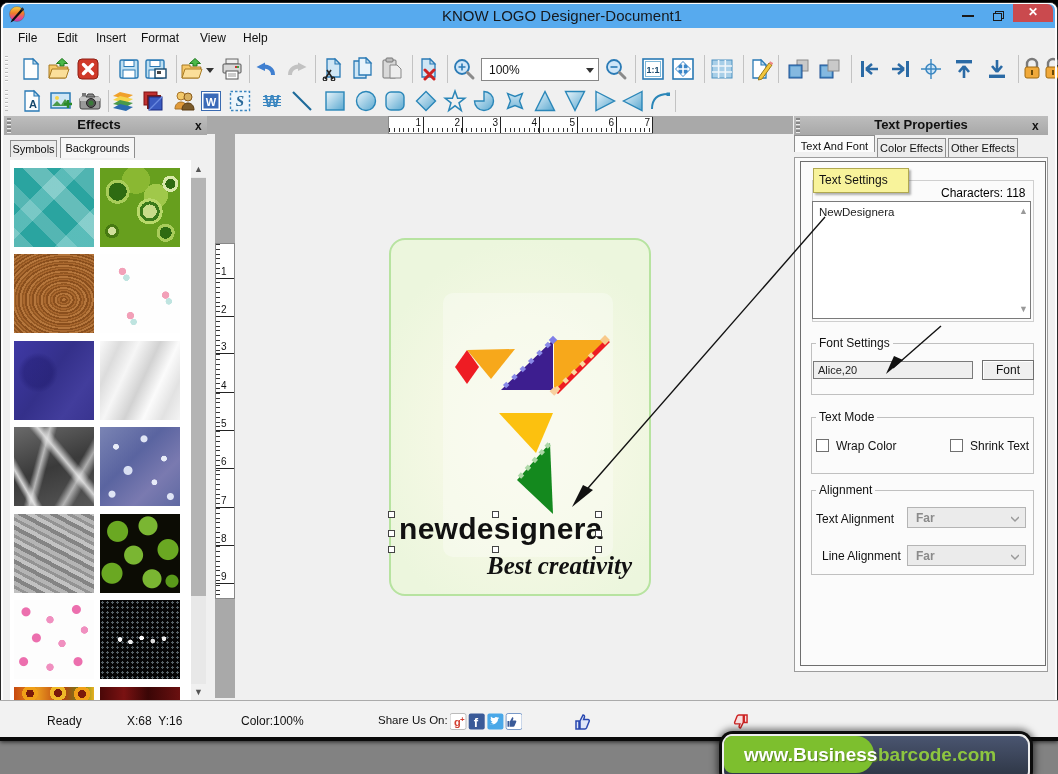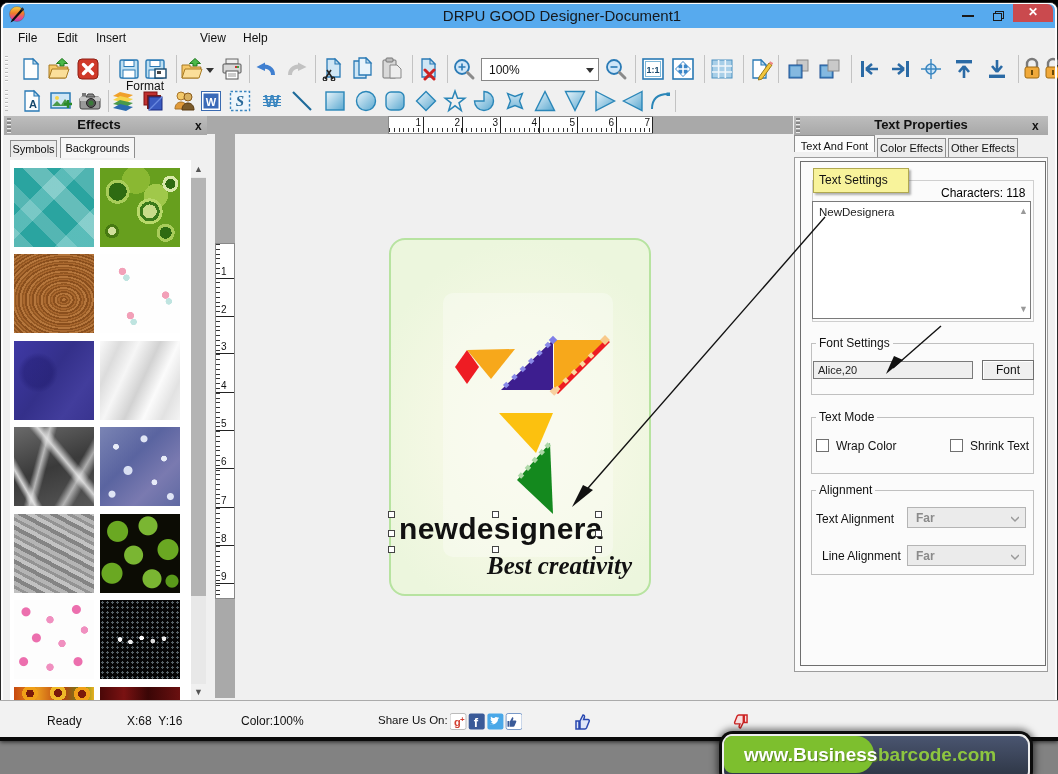--- a/index.html
+++ b/index.html
@@ -96,34 +96,34 @@
             <stop offset=".45" stop-color="#ef7d2a"></stop>
             <stop offset=".75" stop-color="#e84b8a"></stop>
             <stop offset="1" stop-color="#c23ab0"></stop>
           </linearGradient>
         </defs>
         <circle cx="9" cy="8" r="7.5" fill="url(#lgic)" stroke="#666" stroke-width=".5"></circle>
         <path d="M14.5 1.5 L4 13.5 l-1.5 3 l3-1.5 L16 3.5 z" fill="#111"></path>
         <path d="M14.5 1.5 l1.5 2 L14 5 l-1.5-2z" fill="#333"></path>
       </svg>
   </div>
-  <div id="apptitle" class="abs">DRPU GOOD Designer-Document1</div>
+  <div id="apptitle" class="abs">KNOW LOGO Designer-Document1</div>
   <div id="btnmin" class="abs"></div>
   <div id="btnrestore" class="abs" style="left:993px;top:7px;width:11px;height:10px;">
     <svg viewBox="0 0 11 10">
         <rect x="2.5" y="0.5" width="8" height="7" fill="none" stroke="#1a1a1a"></rect>
         <rect x="0.5" y="2.5" width="8" height="7" fill="#57aaee" stroke="#1a1a1a"></rect>
       </svg>
   </div>
   <div id="btnclose" class="abs">✕</div>
 
   <div class="abs menuitem" style="left:18px;">File</div>
   <div class="abs menuitem" style="left:57px;">Edit</div>
   <div class="abs menuitem" style="left:96px;">Insert</div>
-  <div class="abs menuitem" style="left:126px;margin-top:48px;">Format</div>
+  <div class="abs menuitem" style="left:141px;">Format</div>
   <div class="abs menuitem" style="left:200px;">View</div>
   <div class="abs menuitem" style="left:243px;">Help</div>
 
   <div class="abs grip" style="left:5px;top:56px;height:26px;"></div>
   <div class="abs grip" style="left:5px;top:90px;height:21px;"></div>
   <div id="toolbar1" class="abs">
       <div class="ico abs" style="left:19px;top:57px;">
         <svg viewBox="0 0 24 24">
           <defs>
             <linearGradient id="gb" x1="0" y1="0" x2="1" y2="1">

